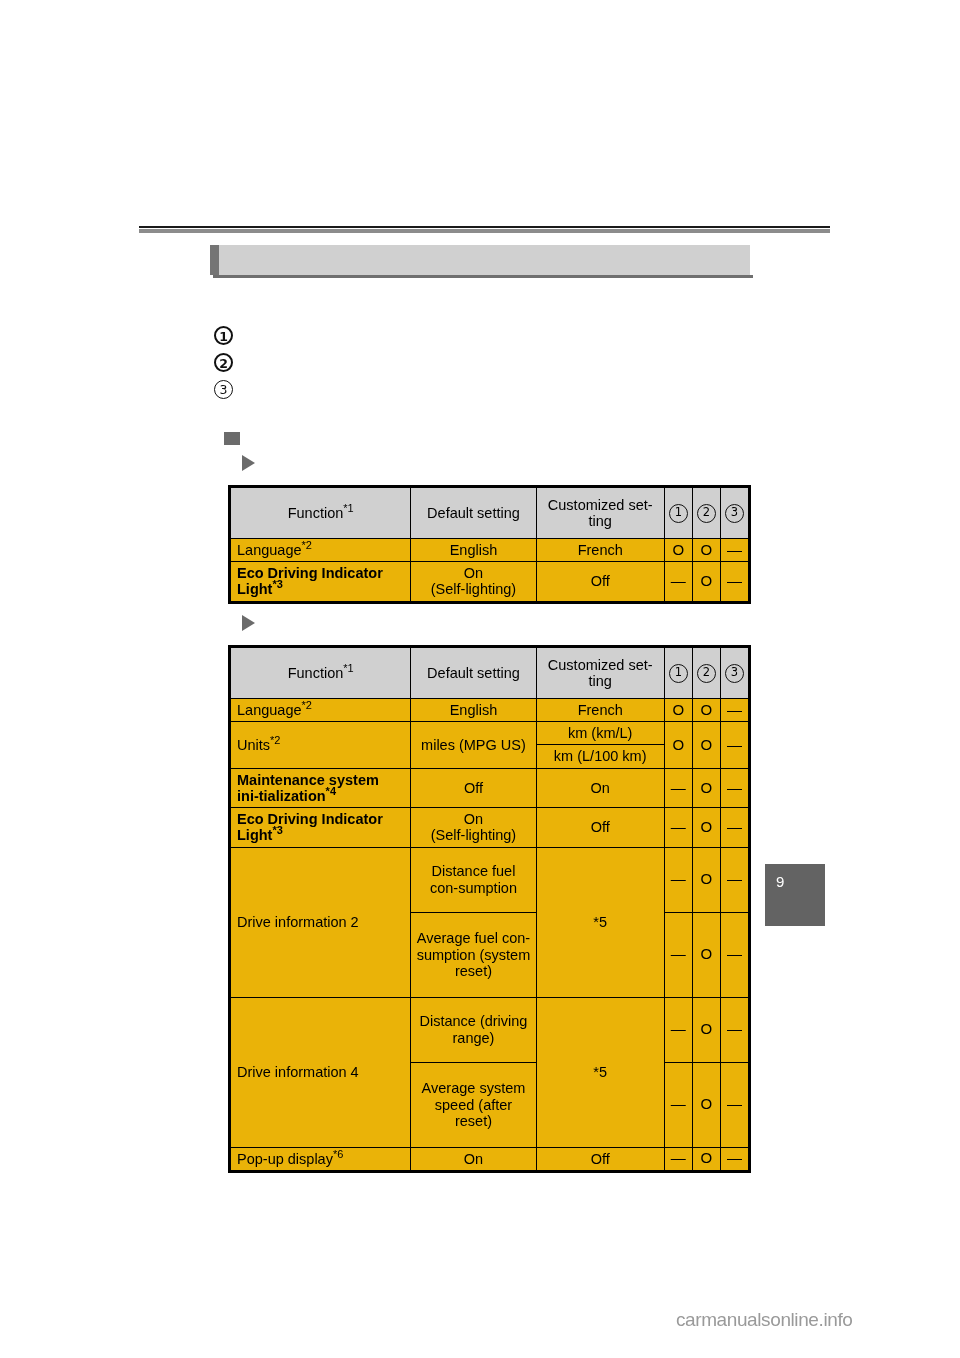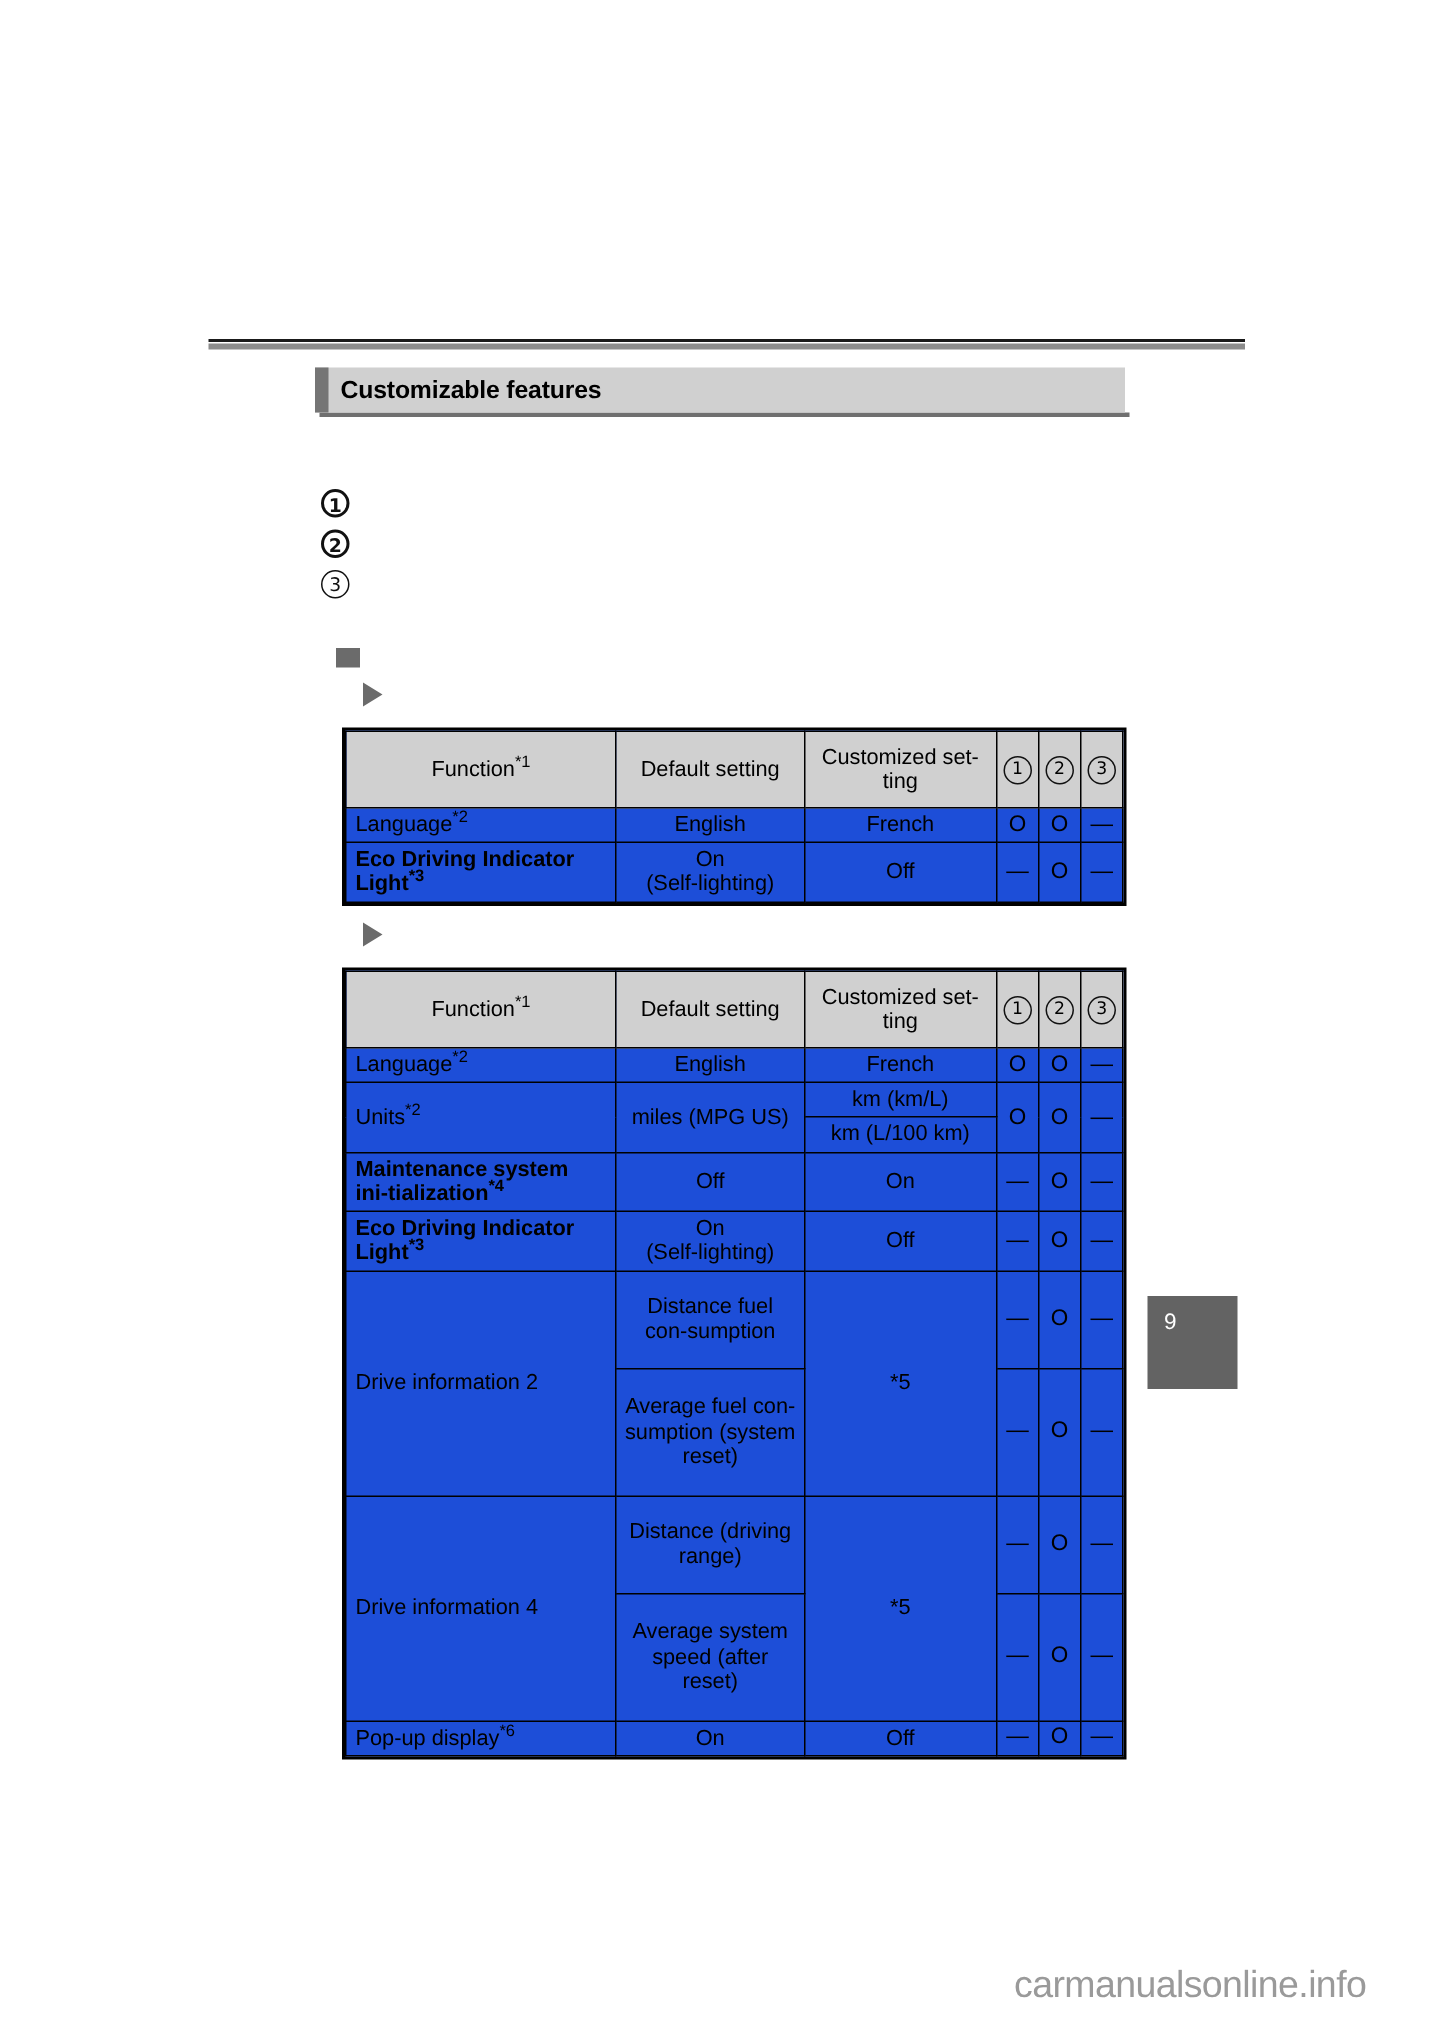--- a/index.html
+++ b/index.html
@@ -116,21 +116,21 @@
   #sq-1   { left: 224px; top: 432px; }
   #tri-1  { left: 242px; top: 455px; }
   #tri-2  { left: 242px; top: 615px; }
 
   
   table.spec {
     position: absolute;
     border-collapse: collapse;
     table-layout: fixed;
     font-size: 14.5px;
-    background: #1d4ed8;
+    background: #eab308;
   }
   table.spec td, table.spec th {
     border: 1.2px solid #000;
     padding: 3px 5px;
     text-align: center;
     vertical-align: middle;
     font-weight: normal;
     line-height: 1.12;
   }
   table.spec thead td {
@@ -196,37 +196,36 @@
     color: #ffffff;
     font-size: 15px;
     font-family: "Liberation Sans", sans-serif;
   }
 
   
   .watermark {
     position: absolute;
     left: 676px;
     top: 1309px;
-    font-size: 25px;
+    font-size: 19px;
     color: #9a9a9a;
     letter-spacing: -0.4px;
     font-family: "Liberation Sans", sans-serif;
     white-space: nowrap;
   }
 </style>
 </head>
 <body>
 
 <div class="top-rule-thin"></div>
 <div class="top-rule"></div>
 
 <div class="section-header-shadow"></div>
 <div class="section-header">
   <div class="section-header-accent"></div>
-  <div class="section-header-title">Customizable features</div>
 </div>
 
 <div class="circ-marker circ-bold" id="marker-1">1</div>
 <div class="circ-marker circ-bold" id="marker-2">2</div>
 <div class="circ-marker circ-plain" id="marker-3">3</div>
 
 <div class="sq-bullet" id="sq-1"></div>
 <div class="tri-bullet" id="tri-1"></div>
 <div class="tri-bullet" id="tri-2"></div>
 

